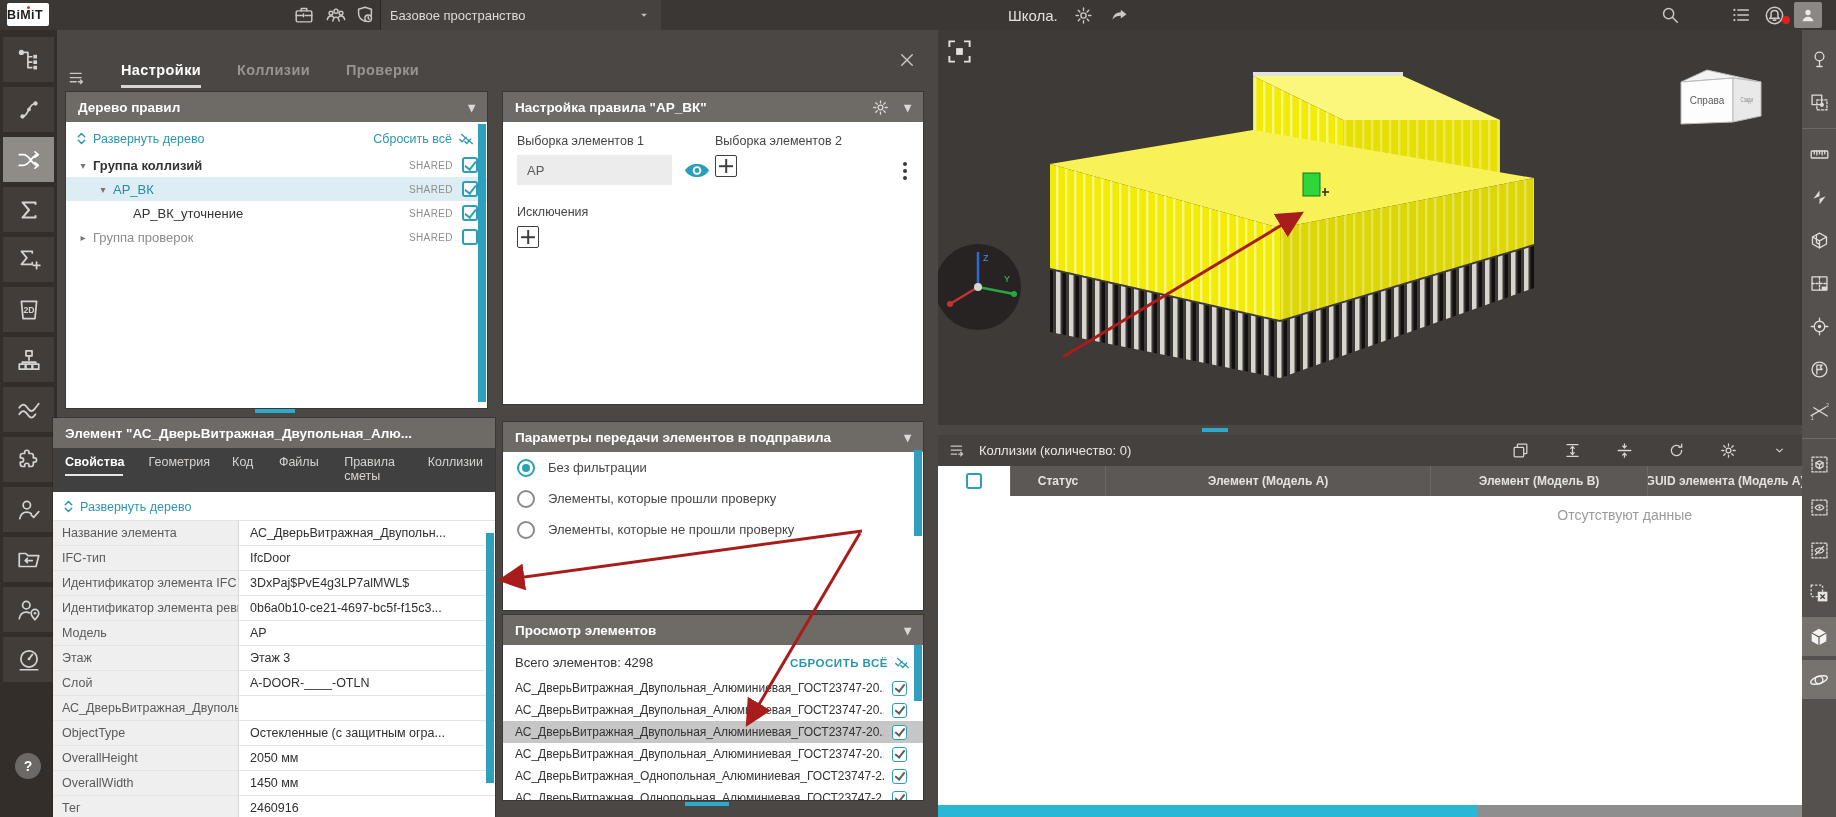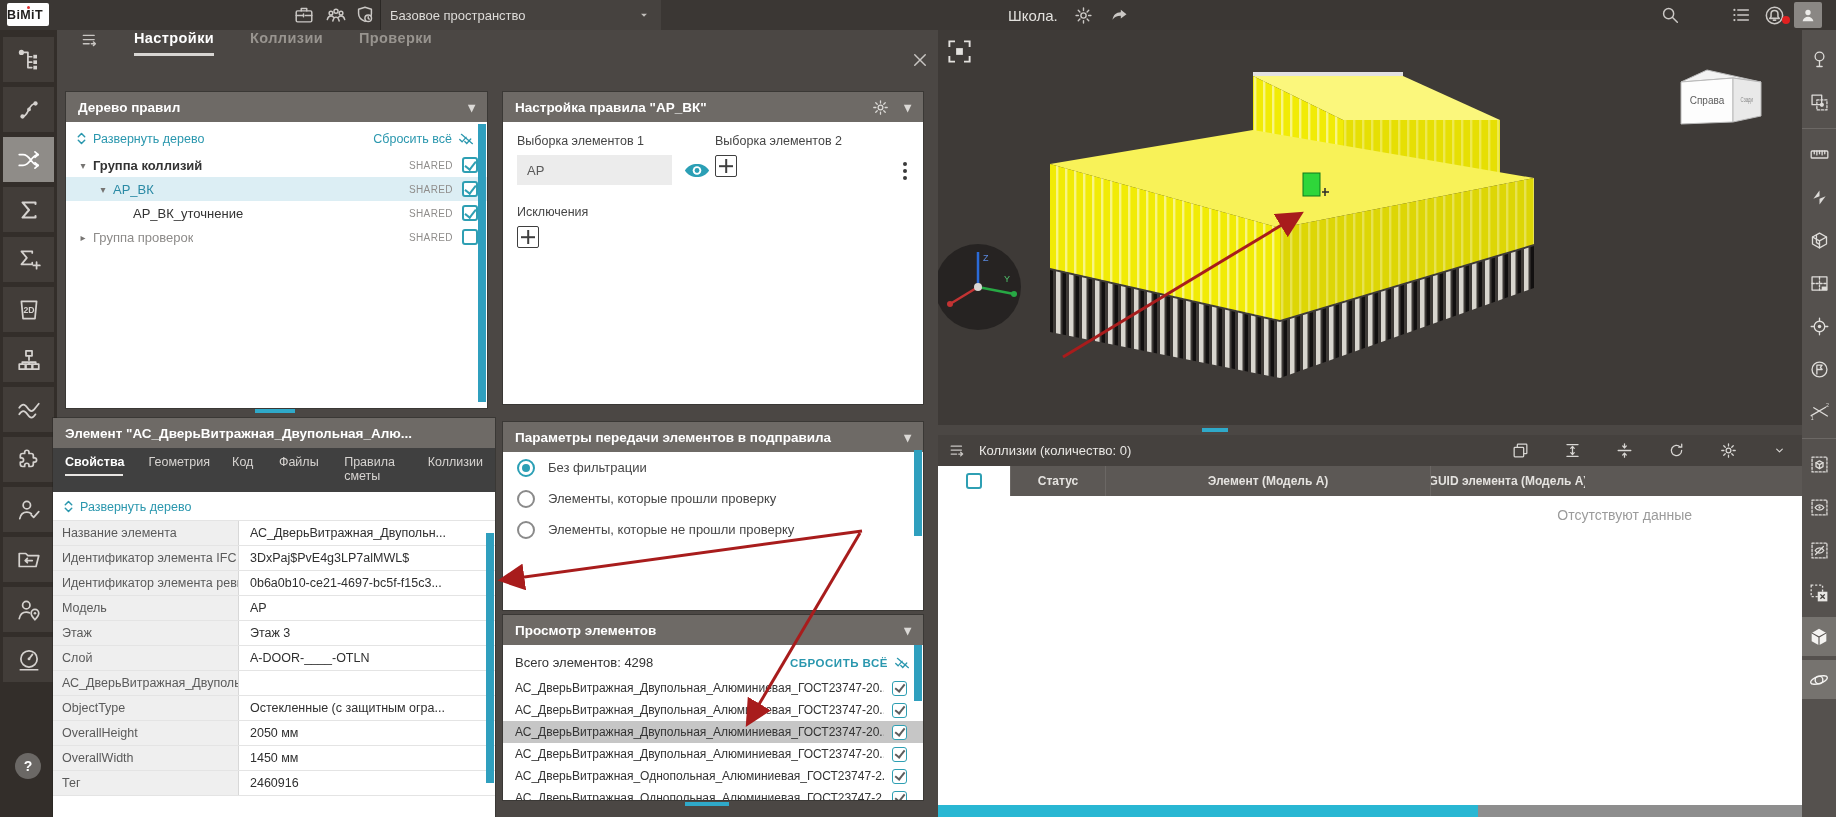--- a/index.html
+++ b/index.html
@@ -24,21 +24,21 @@
 .lsb{left:0;top:30px;width:57px;height:787px;background:#332e2a;display:flex;flex-direction:column;align-items:center;padding-top:7px;gap:5px}
 .lsb-btn{width:51px;height:45px;background:#423d39;color:#d5d2cf;display:flex;align-items:center;justify-content:center;flex:none}
 .lsb-btn.active{background:#8f8c88;color:#fff}
 .lsb-help{position:absolute;left:15px;top:753px;width:26px;height:26px;border-radius:50%;background:#6b6865;color:#fff;font-weight:bold;font-size:14px;display:flex;align-items:center;justify-content:center}
 
 .rsb{left:1802px;top:30px;width:34px;height:787px;background:#55514e;display:flex;flex-direction:column;align-items:center;padding-top:10px;gap:4px}
 .rsb-btn{width:34px;height:39px;display:flex;align-items:center;justify-content:center;color:#dedcd9;flex:none}
 .rsb-btn.light{background:#76736f;color:#f4f3f1}
 .rsb-div{width:34px;height:1px;background:#6c6865;flex:none;margin:2px 0}
 
-.ws-tabs{left:70px;top:30px;width:881px;height:58px;display:flex;align-items:flex-start;padding-left:10px;gap:34px;color:#98948f;font-size:14.5px;letter-spacing:.4px}
+.ws-tabs{left:57px;top:30px;width:881px;height:58px;display:flex;align-items:flex-end;padding-left:10px;gap:34px;color:#98948f;font-size:14.5px;letter-spacing:.4px}
 .ws-tab{padding-bottom:7px;border-bottom:3px solid transparent;font-weight:bold}
 .ws-tab.active{color:#fff;border-bottom-color:#d8d6d3}
 .ws-close{position:absolute;left:840px;top:20px;width:20px;height:20px;color:#c9c6c3;display:flex;align-items:center;justify-content:center}
 
 .panel{position:absolute;background:#fff;overflow:hidden;box-shadow:0 0 0 1px rgba(30,28,26,.35)}
 .panel-h{height:30px;background:#6e6a66;color:#fff;display:flex;align-items:center;padding:0 12px;font-size:13.5px;font-weight:bold;flex:none;gap:14px}
 .ph-caret{margin-left:auto;color:#dbd9d6}
 .link{display:flex;align-items:center;gap:6px;color:#2a97ae;font-size:12.5px;cursor:default}
 .links-row{display:flex;align-items:center;padding:9px 12px 7px 10px}
 .tree-row{height:24px;display:flex;align-items:center;font-size:13px;color:#333;padding-right:9px}
@@ -468,20 +468,24 @@
           <svg width="11" height="15" viewBox="0 0 12 16" fill="none" stroke="#2a97ae" stroke-width="1.6" stroke-linecap="round" stroke-linejoin="round">
             <path d="M2.5 6 6 2.5 9.5 6M2.5 10 6 13.5 9.5 10"></path>
           </svg>
           <span>Развернуть дерево</span>
         </span>
     </div>
     <div id="prop-rows">
         <div class="prop-row">
           <div class="prop-name">Название элемента</div>
           <div class="prop-value">АС_ДверьВитражная_Двупольн...</div>
+        </div>
+        <div class="prop-row">
+          <div class="prop-name">IFC-тип</div>
+          <div class="prop-value">IfcDoor</div>
         </div>
         <div class="prop-row">
           <div class="prop-name">Идентификатор элемента IFC</div>
           <div class="prop-value">3DxPaj$PvE4g3LP7alMWL$</div>
         </div>
         <div class="prop-row">
           <div class="prop-name">Идентификатор элемента реви...</div>
           <div class="prop-value">0b6a0b10-ce21-4697-bc5f-f15c3...</div>
         </div>
         <div class="prop-row">
@@ -739,20 +743,21 @@
           </span>
       </span>
     </div>
     <div class="col-thead">
       <div class="cb-cell">
           <span class="cb"></span>
         </div>
       <div id="col-headers" style="display:flex;flex:1">
           <div class="col-h" style="width: 95px;">Статус</div>
           <div class="col-h" style="width: 325px;">Элемент (Модель A)</div>
+          <div class="col-h" style="width: 217px;">Элемент (Модель B)</div>
           <div class="col-h" style="width: 155px;">GUID элемента (Модель A)</div>
         </div>
     </div>
     <div class="col-body">
       <span class="empty-text">Отсутствуют данные</span>
     </div>
     <div class="hscroll">
         <div class="hthumb"></div>
       </div>
   </div>

